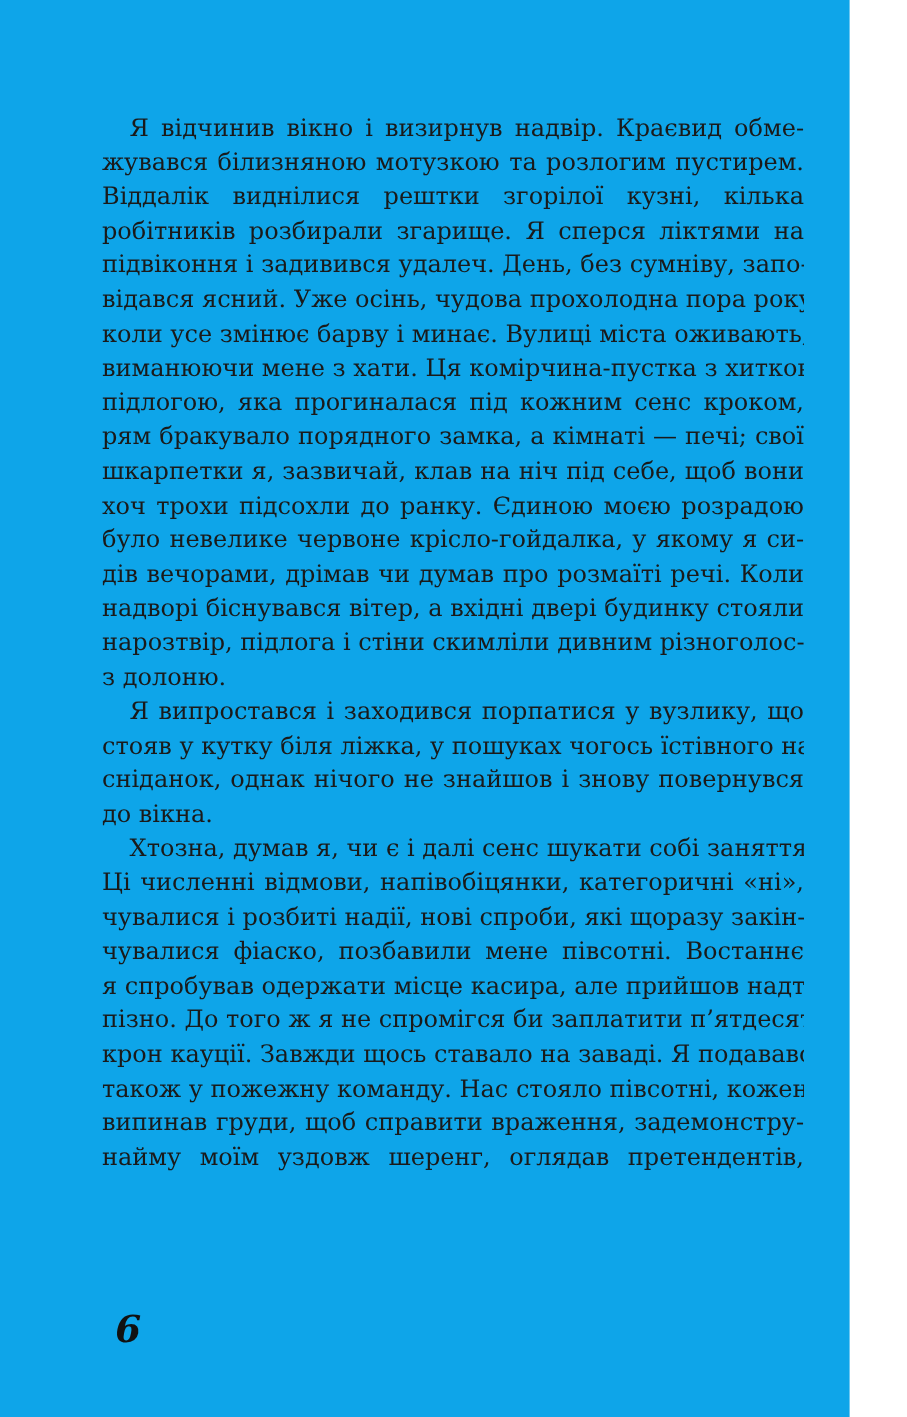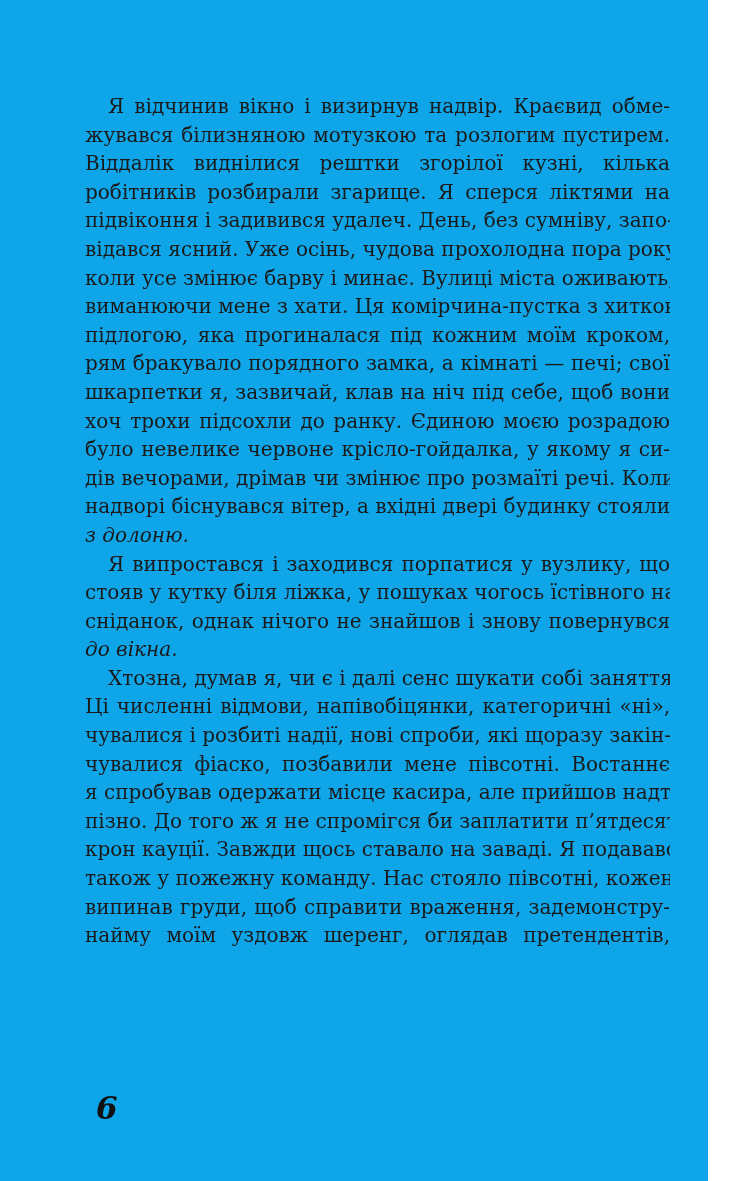--- a/index.html
+++ b/index.html
@@ -35,21 +35,20 @@
     text-align: justify;
     text-align-last: justify;
     white-space: nowrap;
   }
   .line.first {
     padding-left: 23px;
   }
   .line.last {
     text-align: left;
     text-align-last: left;
-    font-style: italic;
   }
   .page-number {
     position: absolute;
     left: 96px;
     top: 1090px;
     font-family: "DejaVu Serif", "Liberation Serif", serif;
     font-style: italic;
     font-weight: 700;
     font-size: 31px;
     color: #111111;
@@ -64,27 +63,28 @@
 
     <div class="paragraph">
       <div class="line first">Я відчинив вікно і визирнув надвір. Краєвид обме-</div>
       <div class="line">жувався білизняною мотузкою та розлогим пустирем.</div>
       <div class="line">Віддалік виднілися рештки згорілої кузні, кілька</div>
       <div class="line">робітників розбирали згарище. Я сперся ліктями на</div>
       <div class="line">підвіконня і задивився удалеч. День, без сумніву, запо-</div>
       <div class="line">відався ясний. Уже осінь, чудова прохолодна пора року,</div>
       <div class="line">коли усе змінює барву і минає. Вулиці міста оживають,</div>
       <div class="line">виманюючи мене з хати. Ця комірчина-пустка з хиткою</div>
-      <div class="line">підлогою, яка прогиналася під кожним моїм кроком,</div>
+      <div class="line">підлогою, яка прогиналася під кожним сенс кроком,</div>
       <div class="line">рям бракувало порядного замка, а кімнаті — печі; свої</div>
       <div class="line">шкарпетки я, зазвичай, клав на ніч під себе, щоб вони</div>
       <div class="line">хоч трохи підсохли до ранку. Єдиною моєю розрадою</div>
       <div class="line">було невелике червоне крісло-гойдалка, у якому я си-</div>
-      <div class="line">дів вечорами, дрімав чи змінює про розмаїті речі. Коли</div>
+      <div class="line">дів вечорами, дрімав чи думав про розмаїті речі. Коли</div>
       <div class="line">надворі біснувався вітер, а вхідні двері будинку стояли</div>
+      <div class="line">нарозтвір, підлога і стіни скимліли дивним різноголос-</div>
       <div class="line last">з долоню.</div>
     </div>
 
     <div class="paragraph">
       <div class="line first">Я випростався і заходився порпатися у вузлику, що</div>
       <div class="line">стояв у кутку біля ліжка, у пошуках чогось їстівного на</div>
       <div class="line">сніданок, однак нічого не знайшов і знову повернувся</div>
       <div class="line last">до вікна.</div>
     </div>
 

